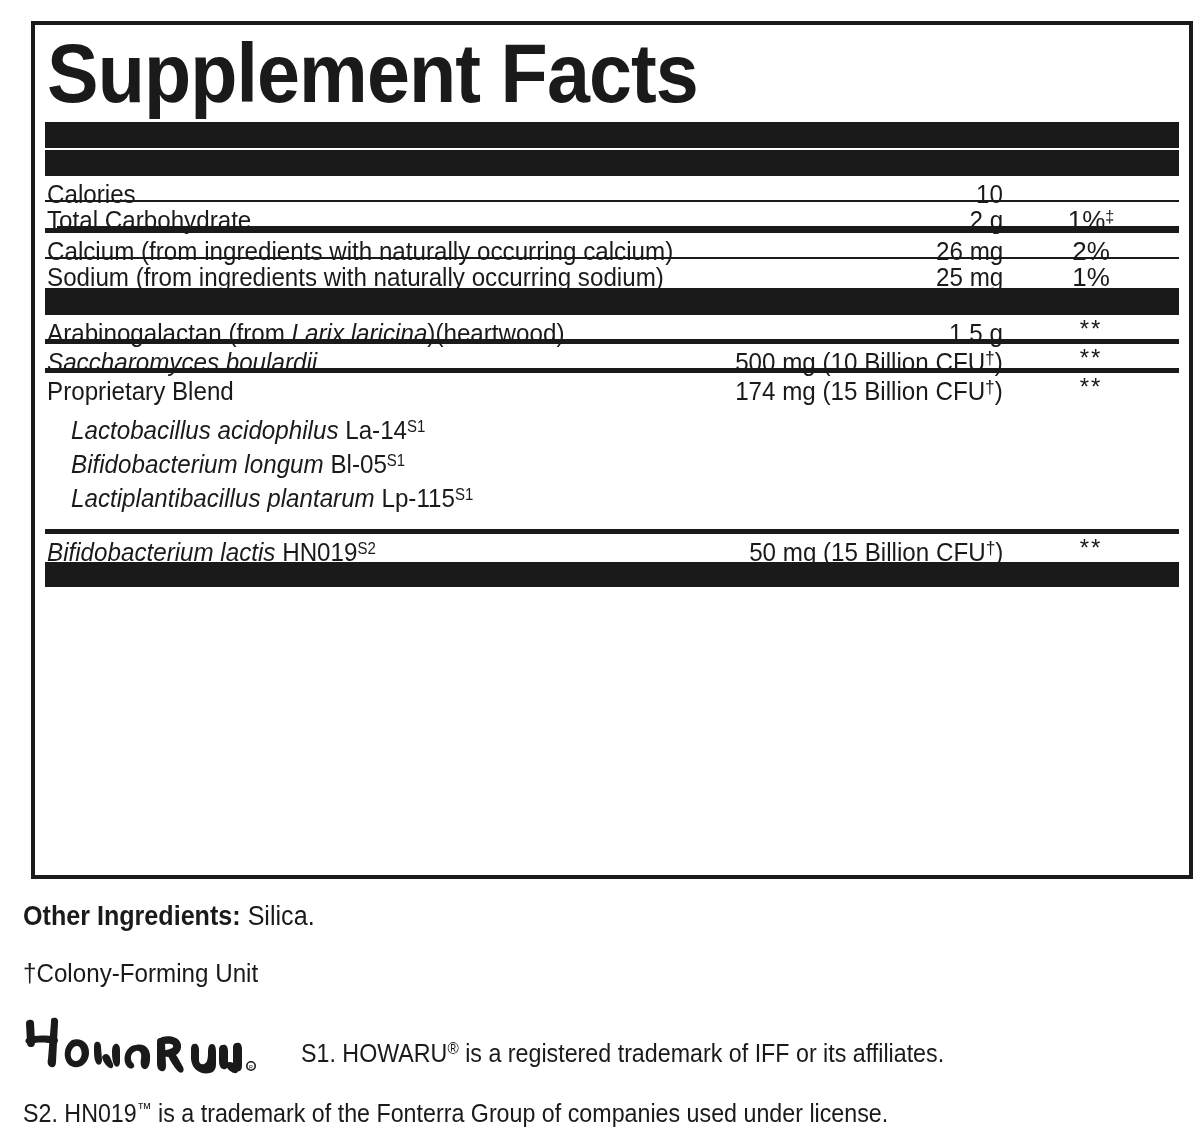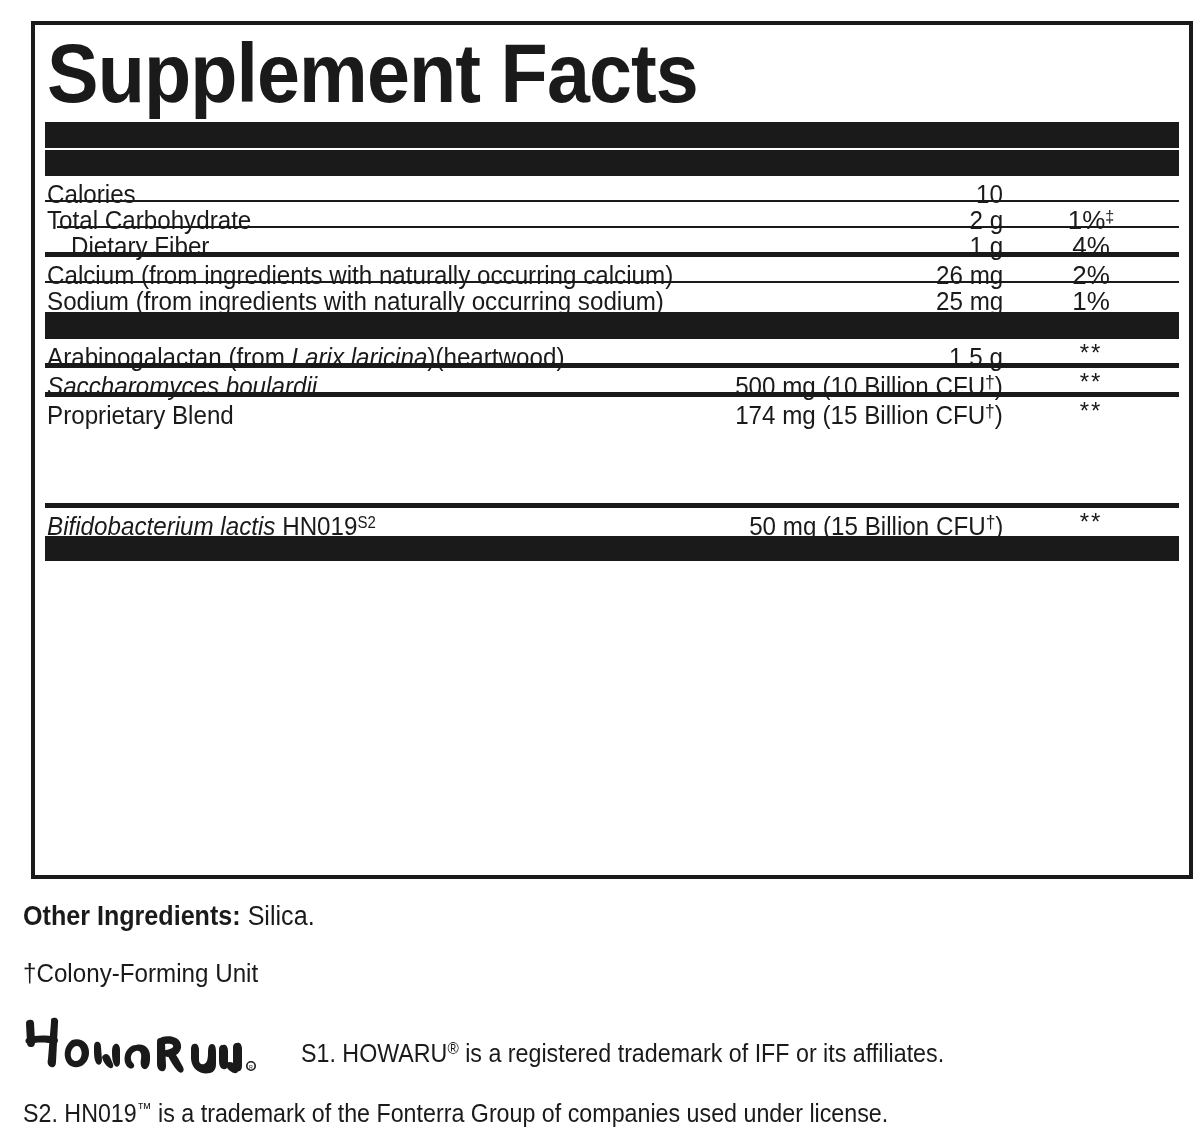--- a/index.html
+++ b/index.html
@@ -81,21 +81,21 @@
     height: 2px;
   }
   .rule-thin.indented { margin-left: 12px; }
 
   
   .row {
     position: relative;
     height: 24px;
     white-space: nowrap;
   }
-  .row.tall-block { height: 106px; }
+  .row.tall-block { height: 156px; }
 
   .row .rlabel {
     position: absolute;
     left: 2px;
     top: 3px;
     font-size: 26px;
     line-height: 1.18;
     transform: scaleX(0.93);
     transform-origin: left top;
     white-space: nowrap;
@@ -277,25 +277,20 @@
       </div>
       <div class="rule-thin"></div>
 
       <div class="row">
         <div class="rlabel">Total Carbohydrate</div>
         <div class="ramount">2 g</div>
         <div class="rdv"><span>1%</span><sup class="ref">‡</sup></div>
       </div>
       <div class="rule-thin indented"></div>
 
-      <div class="row">
-        <div class="rlabel indent">Dietary Fiber</div>
-        <div class="ramount">1 g</div>
-        <div class="rdv">4%</div>
-      </div>
       <div class="rule-heavy"></div>
 
       <div class="row">
         <div class="rlabel">Calcium (from ingredients with naturally occurring calcium)</div>
         <div class="ramount">26 mg</div>
         <div class="rdv">2%</div>
       </div>
       <div class="rule-thin"></div>
 
       <div class="row">
@@ -318,20 +313,25 @@
         <div class="ramount"><span>500 mg (10 Billion CFU</span><sup class="dag">†</sup><span>)</span></div>
         <div class="rdv stars">**</div>
       </div>
       <div class="rule-heavy"></div>
 
       <div class="row tall-block">
         <div class="rlabel">Proprietary Blend</div>
         <div class="ramount"><span>174 mg (15 Billion CFU</span><sup class="dag">†</sup><span>)</span></div>
         <div class="rdv stars">**</div>
 
+        <div class="strain-list">
+          <div class="strain-line"><i class="sci">Lactobacillus acidophilus</i><span> La-14</span><sup class="ref">S1</sup></div>
+          <div class="strain-line"><i class="sci">Bifidobacterium longum</i><span> Bl-05</span><sup class="ref">S1</sup></div>
+          <div class="strain-line"><i class="sci">Lactiplantibacillus plantarum</i><span> Lp-115</span><sup class="ref">S1</sup></div>
+        </div>
       </div>
       <div class="rule-heavy"></div>
 
       <div class="row">
         <div class="rlabel"><i class="sci">Bifidobacterium lactis</i><span> HN019</span><sup class="ref">S2</sup></div>
         <div class="ramount"><span>50 mg (15 Billion CFU</span><sup class="dag">†</sup><span>)</span></div>
         <div class="rdv stars">**</div>
       </div>
 
       <div class="bar-thick" style="margin-top:4px;height:25px;"></div>

